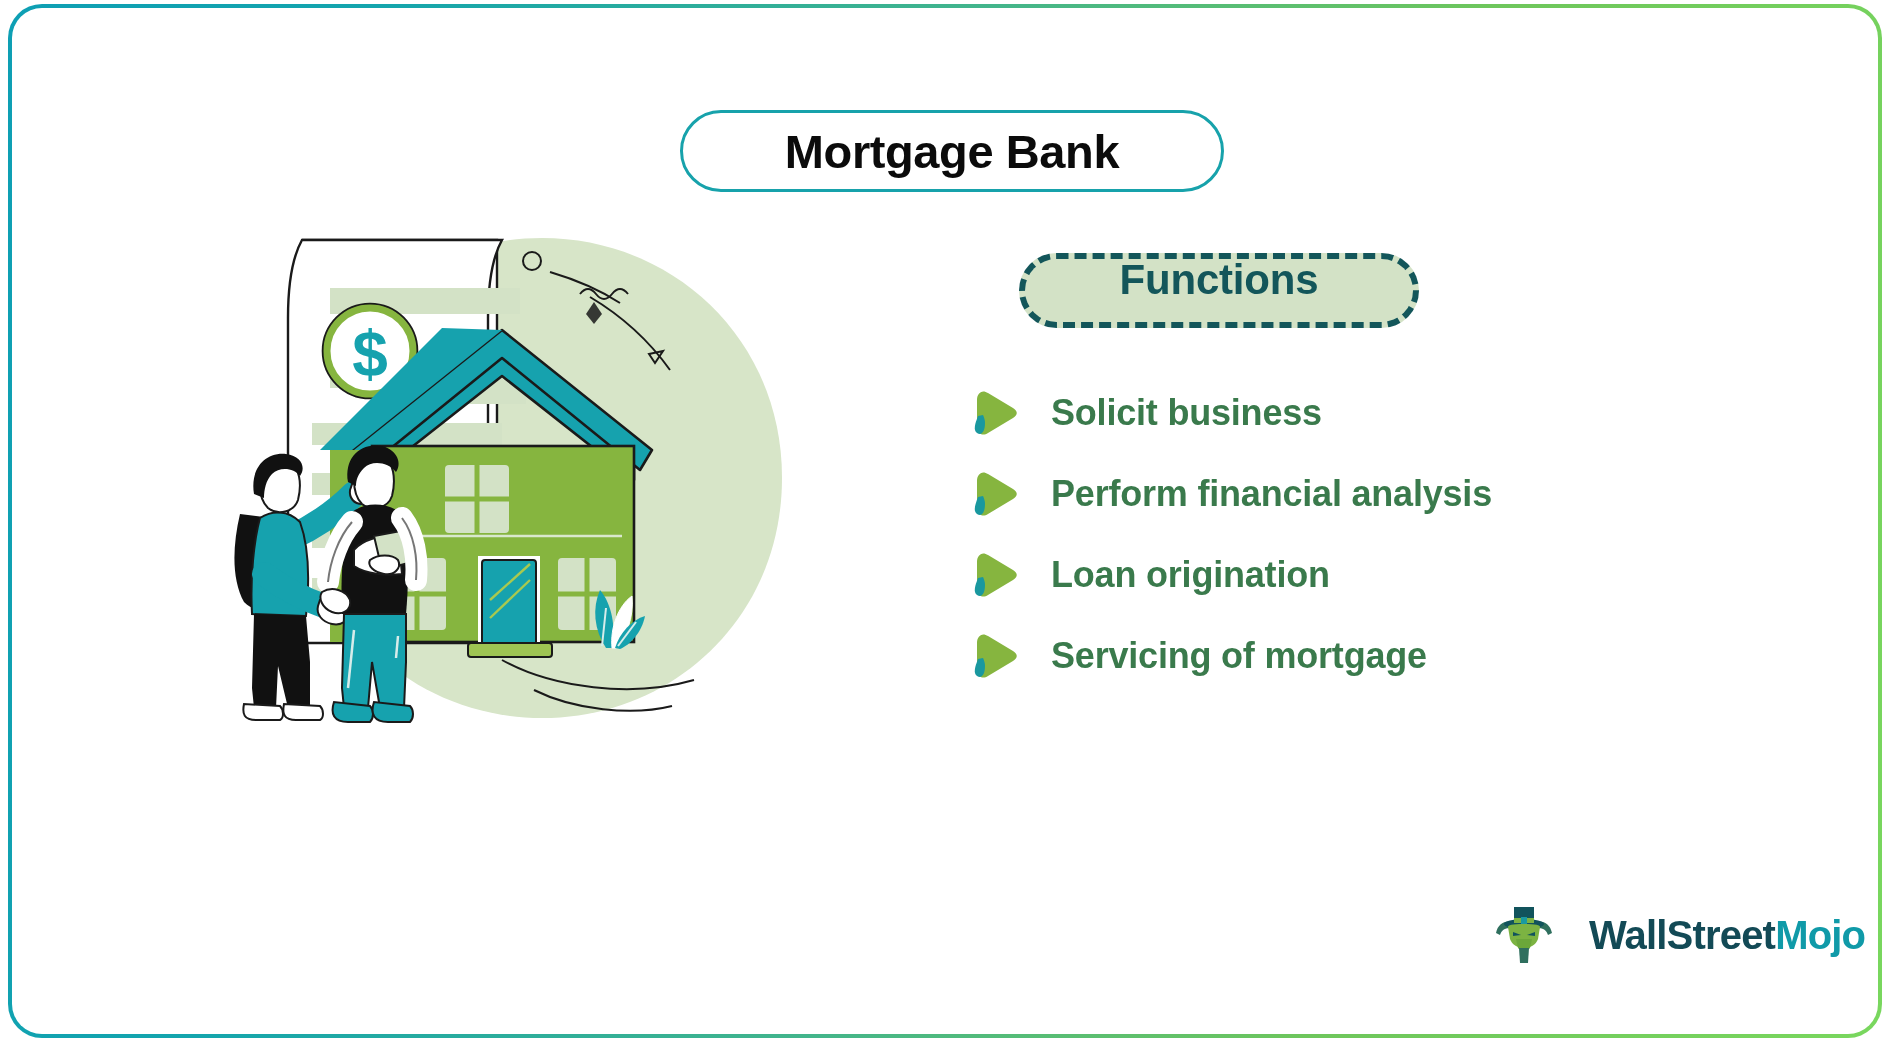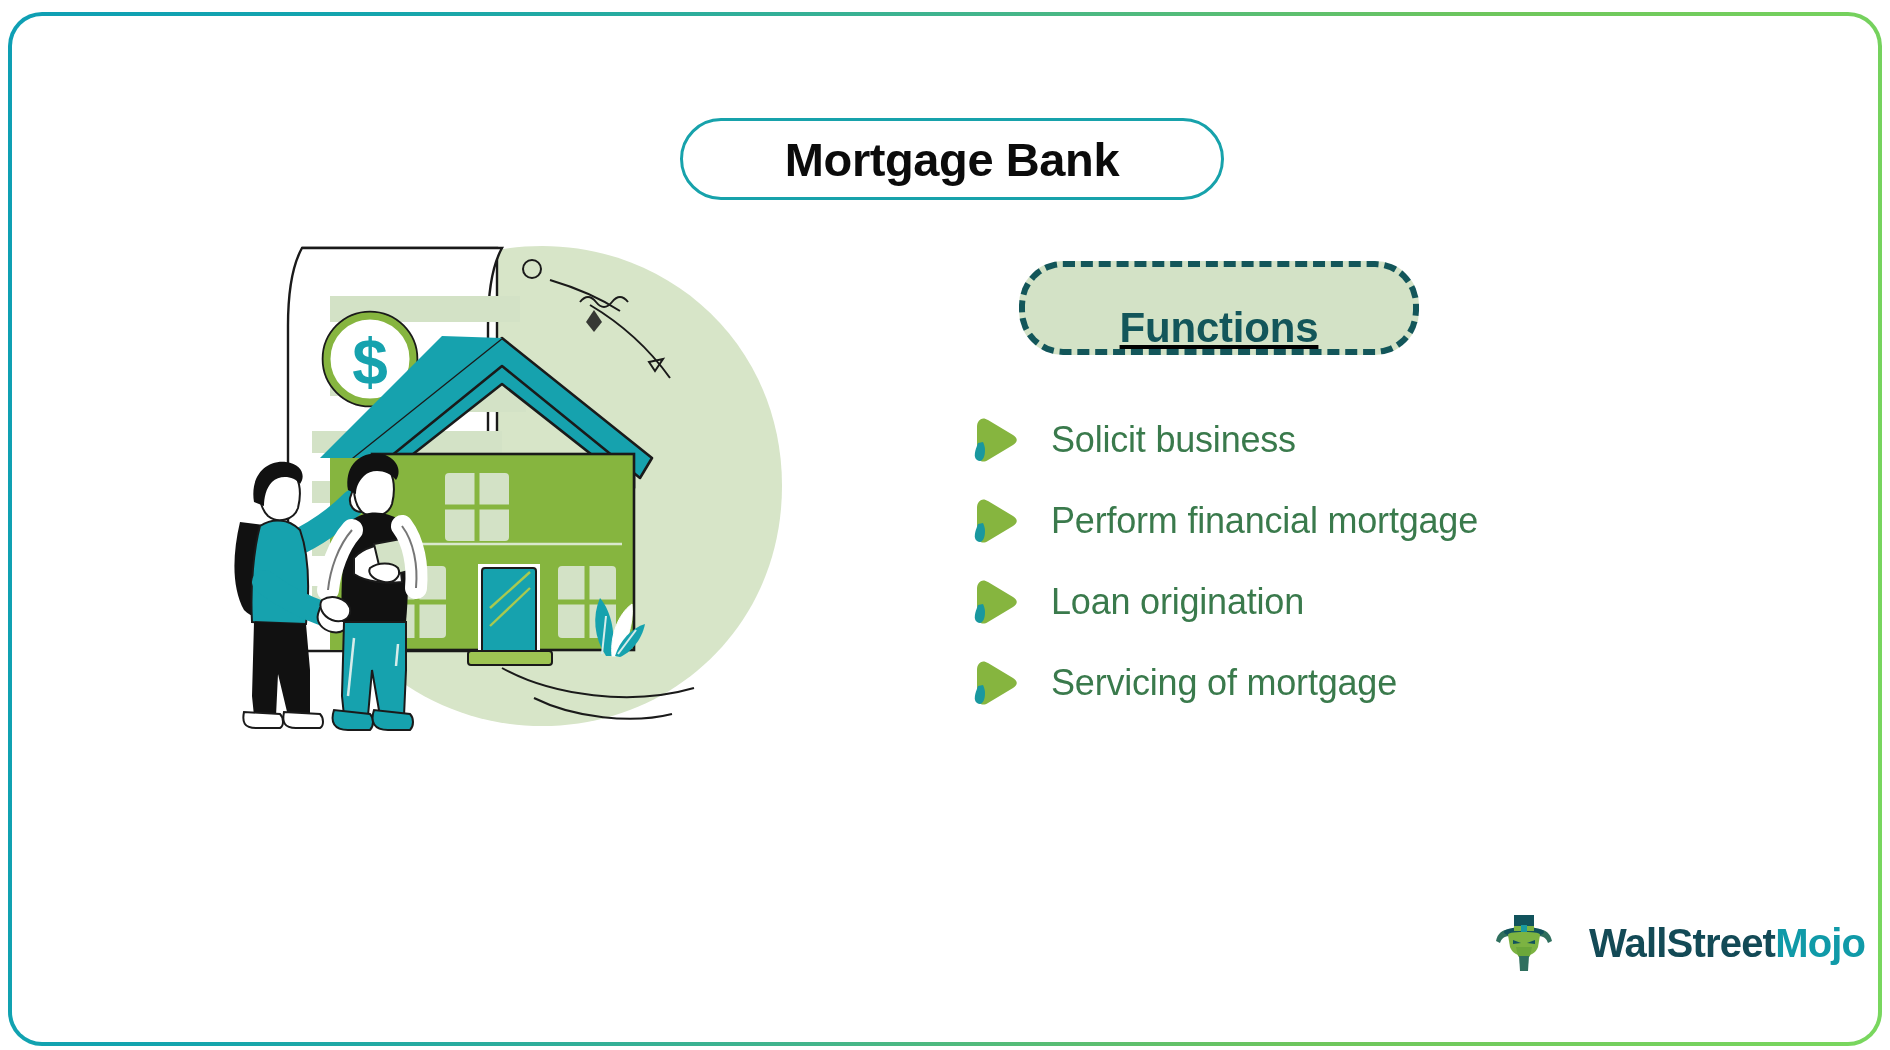--- a/index.html
+++ b/index.html
@@ -18,21 +18,21 @@
   #infographic {
     position: relative;
     width: 1890px;
     height: 1050px;
     box-sizing: border-box;
     background: #ffffff;
   }
   .frame {
     position: absolute;
     left: 8px;
-    top: 12px;
+    top: 4px;
     width: 1874px;
     height: 1034px;
     box-sizing: border-box;
     border-radius: 34px;
     padding: 4px;
     background: linear-gradient(100deg, #0e9fb4 0%, #14a5ad 18%, #43b58b 48%, #6ec65c 72%, #79d75e 100%);
   }
   .frame-inner {
     width: 100%;
     height: 100%;
@@ -79,29 +79,28 @@
   .right-panel {
     position: absolute;
     left: 955px;
     top: 245px;
     width: 800px;
   }
 
   .functions-badge {
     margin-left: 52px;
     width: 400px;
-    height: 94px;
+    height: 75px;
     box-sizing: border-box;
     background: #d3e2c6;
     border: 6px dashed #13565a;
     border-radius: 44px;
     display: flex;
-    align-items: flex-end;
+    align-items: flex-start;
     justify-content: center;
-    text-decoration: underline;
   }
   .functions-text {
     font-size: 42px;
     font-weight: bold;
     color: #13565a;
     letter-spacing: -0.2px;
     line-height: 1;
   }
 
   .func-list {
@@ -115,21 +114,21 @@
     height: 81px;
   }
   .arrow-bullet {
     flex: 0 0 auto;
     width: 54px;
     height: 54px;
     margin-right: 30px;
   }
   .func-label {
     font-size: 36px;
-    font-weight: normal;
+    font-weight: bold;
     color: #3a7a4c;
     letter-spacing: -0.2px;
     line-height: 1.05;
     white-space: nowrap;
   }
 
   
   .logo {
     position: absolute;
     left: 1480px;
@@ -316,21 +315,21 @@
             <span class="func-label">Solicit business</span>
           </li>
 
           <li class="func-item">
             <span class="arrow-bullet">
               <svg viewBox="0 0 54 54" width="54" height="54" xmlns="http://www.w3.org/2000/svg">
                 <path d="M10 14 C10 7 15 3 21 7 L46 22 C51 25 51 29 46 32 L21 47 C15 51 10 47 10 40 Z" fill="#86b53f"></path>
                 <path d="M11 30 C8 38 6 44 10 47 C15 50 18 45 18 37 C18 34 17 31 16 29 Z" fill="#19989f"></path>
               </svg>
             </span>
-            <span class="func-label">Perform financial mortgage</span>
+            <span class="func-label">Perform financial analysis</span>
           </li>
 
 
           <li class="func-item">
             <span class="arrow-bullet">
               <svg viewBox="0 0 54 54" width="54" height="54" xmlns="http://www.w3.org/2000/svg">
                 <path d="M10 14 C10 7 15 3 21 7 L46 22 C51 25 51 29 46 32 L21 47 C15 51 10 47 10 40 Z" fill="#86b53f"></path>
                 <path d="M11 30 C8 38 6 44 10 47 C15 50 18 45 18 37 C18 34 17 31 16 29 Z" fill="#19989f"></path>
               </svg>
             </span>

